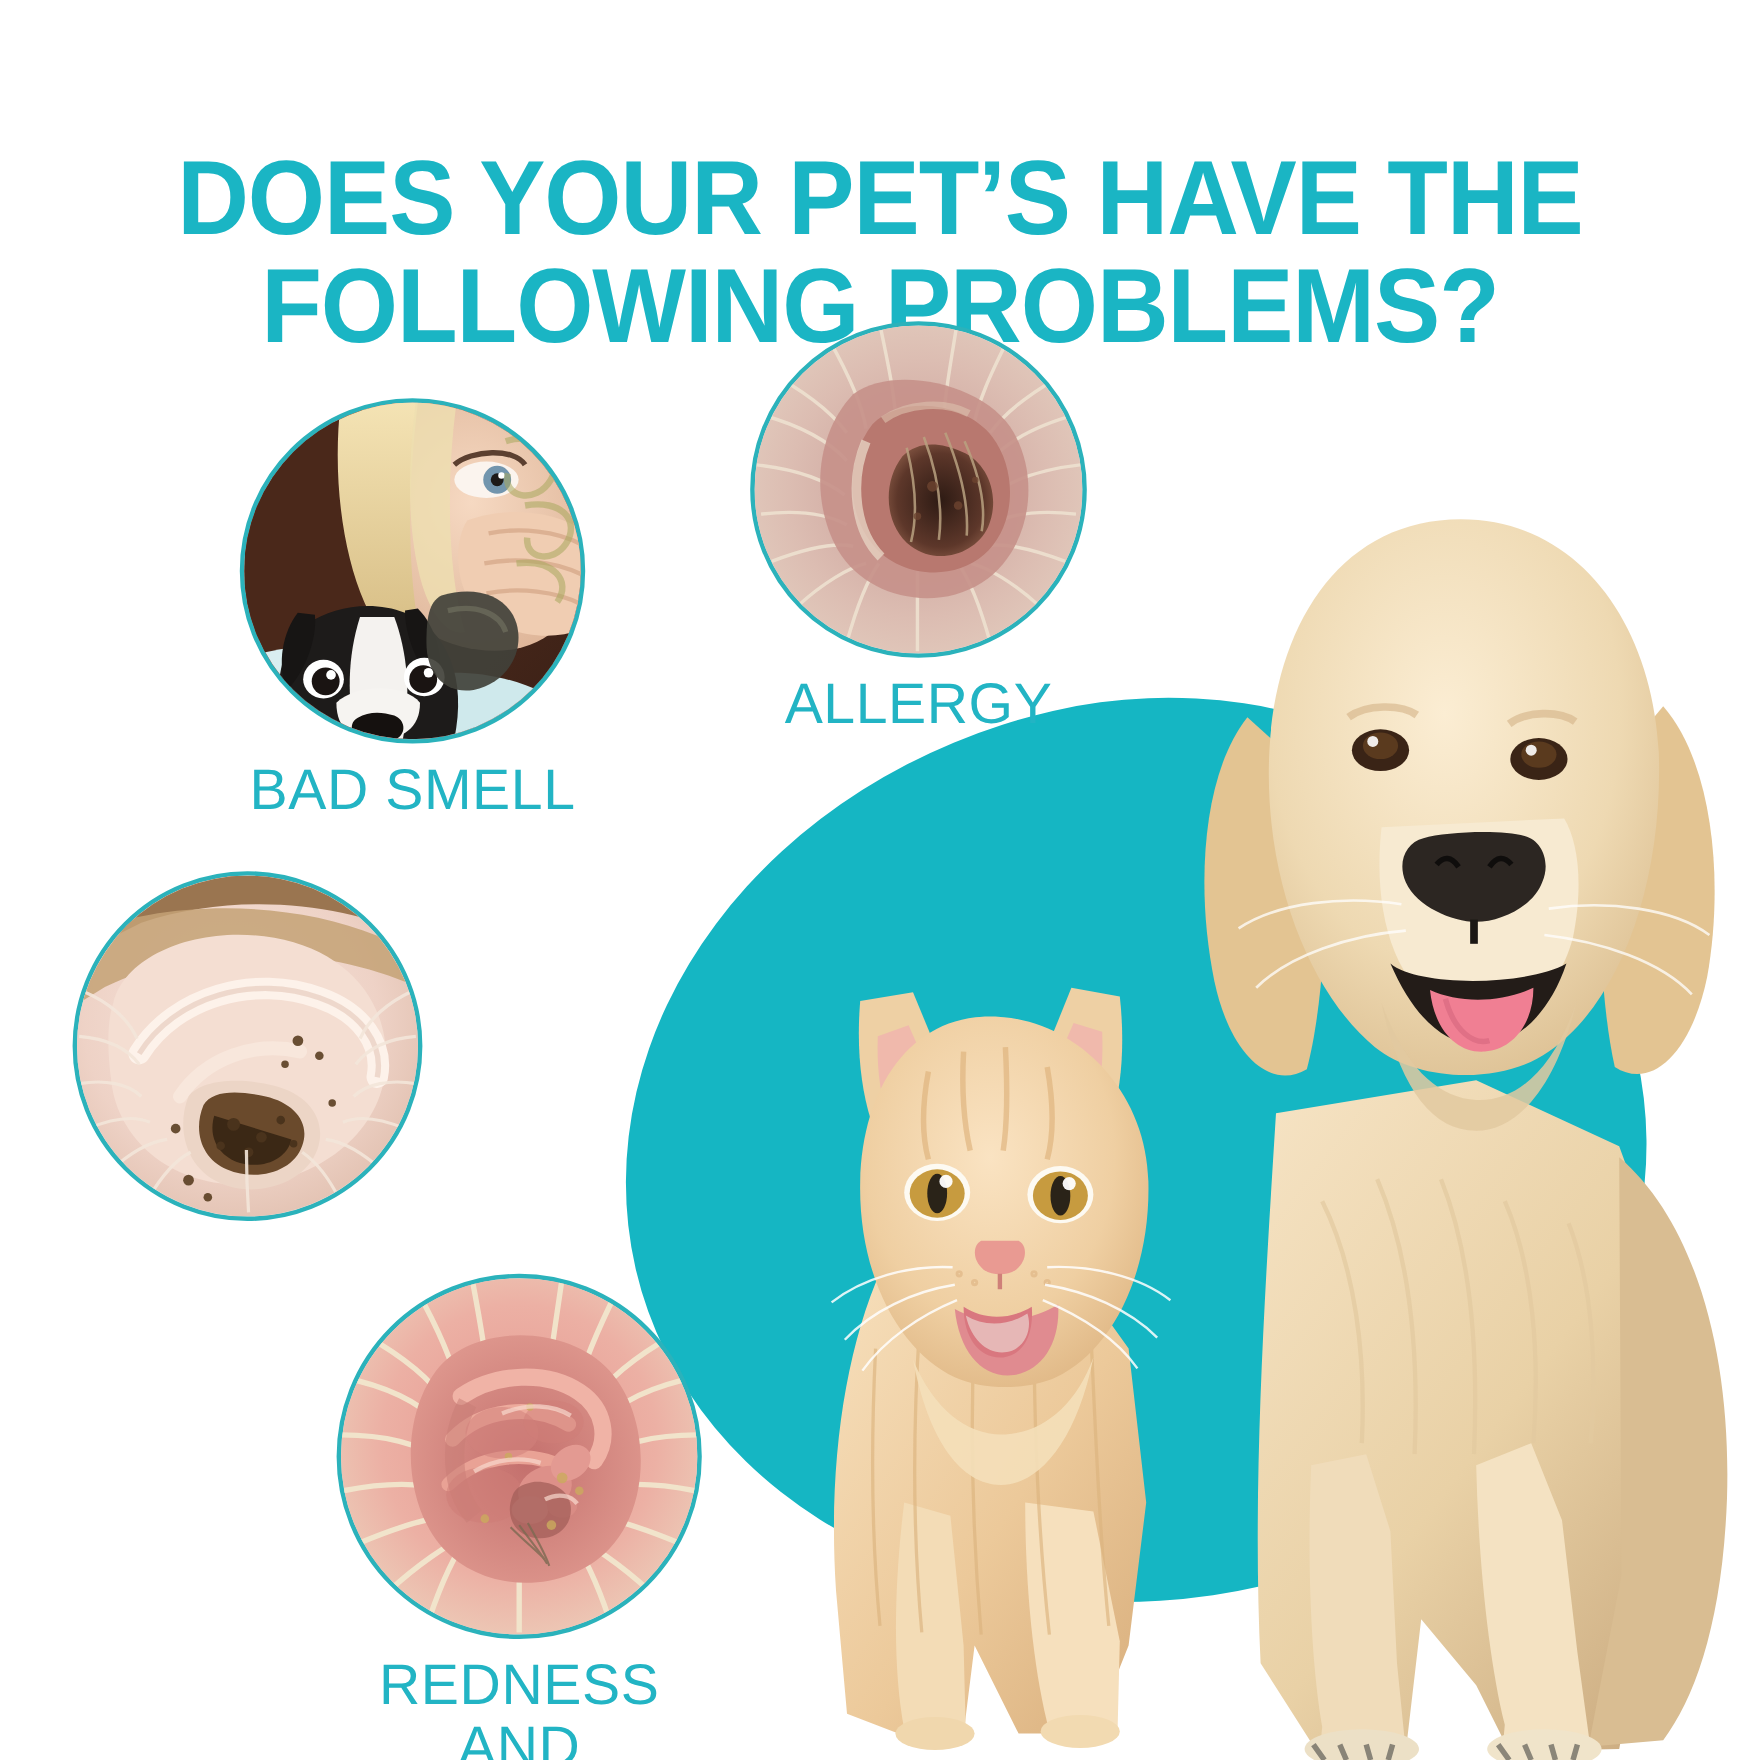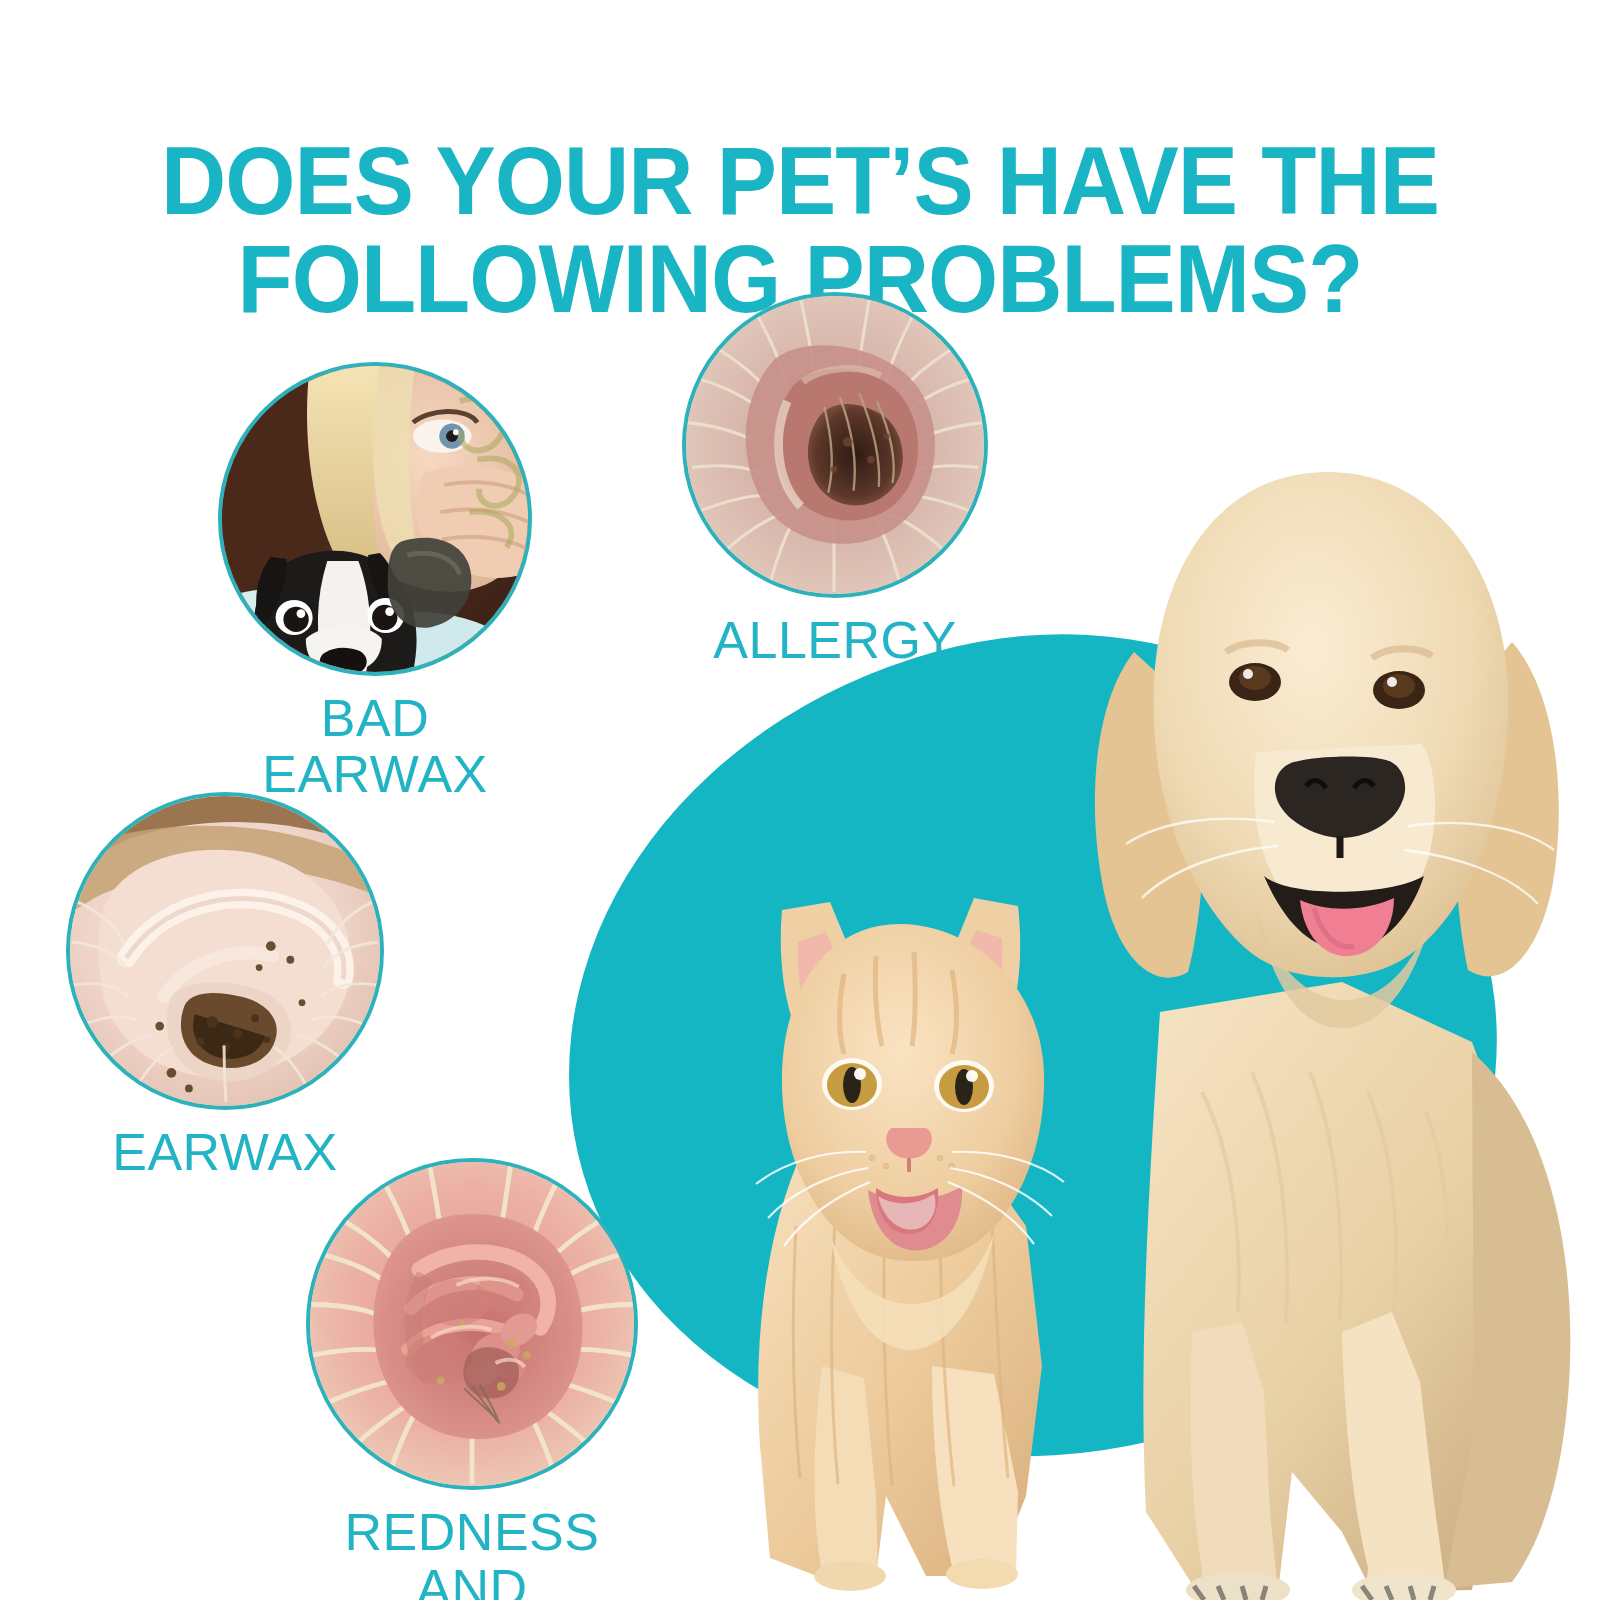--- a/index.html
+++ b/index.html
@@ -341,21 +341,21 @@
         <circle cx="172" cy="252" r="4.5" fill="#fff"></circle>
 
         <path d="M106 294 C98 298 98 310 110 314 L142 314 C152 308 150 296 140 292
                  C128 288 116 288 106 294 Z" fill="#15110f"></path>
 
         <path d="M184 180 C216 170 246 180 254 206 C262 234 244 262 214 268
                  C188 272 170 254 170 224 C170 202 172 186 184 180 Z" fill="#41413a" opacity=".92"></path>
         <path d="M190 194 C216 188 238 196 244 214" stroke="#6f6f5e" stroke-width="5" fill="none" opacity=".7"></path>
       </svg>
     </div>
-    <div class="cap">BAD EARWAX</div>
+    <div class="cap">BAD SMELL</div>
   </div>
 
   <div class="badge" id="badge-allergy">
     <div class="disc">
       <svg viewBox="0 0 306 306" preserveAspectRatio="none">
         <defs>
           <radialGradient id="alBase" cx="0.5" cy="0.5" r="0.72">
             <stop offset="0%" stop-color="#c89c96"></stop>
             <stop offset="55%" stop-color="#dcbdb2"></stop>
             <stop offset="100%" stop-color="#e7d6c6"></stop>
@@ -477,21 +477,20 @@
             <path d="M316 150 C292 152 272 160 260 176"></path>
           <path d="M316 194 C292 190 270 194 258 206"></path>
             <path d="M306 236 C282 226 262 224 248 230"></path>
           <path d="M286 276 C266 258 248 248 232 246"></path>
           <path d="M66 302 C80 278 94 264 106 258"></path>
             <path d="M160 314 C158 286 158 268 158 256"></path>
           <path d="M246 304 C234 280 222 266 210 258"></path>
         </g>
       </svg>
     </div>
-    <div class="cap">EARWAX</div>
   </div>
 
   <div class="badge" id="badge-redness">
     <div class="disc">
       <svg viewBox="0 0 332 332" preserveAspectRatio="none">
         <defs>
           <radialGradient id="rdBase" cx="0.5" cy="0.46" r="0.7">
             <stop offset="0%" stop-color="#e5978f"></stop>
             <stop offset="55%" stop-color="#ecb0a4"></stop>
             <stop offset="100%" stop-color="#eddcc4"></stop>

